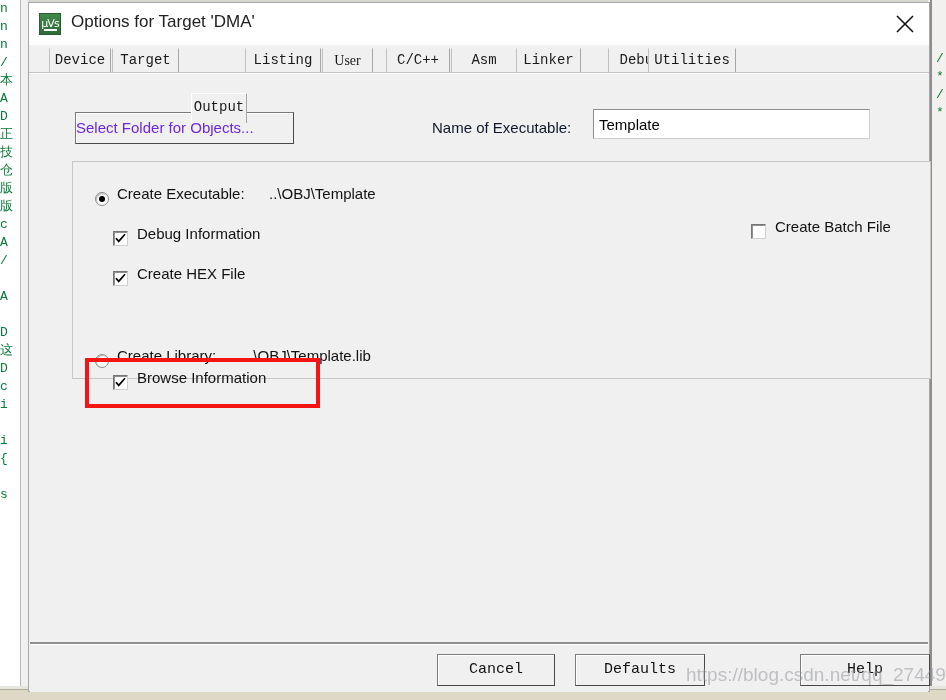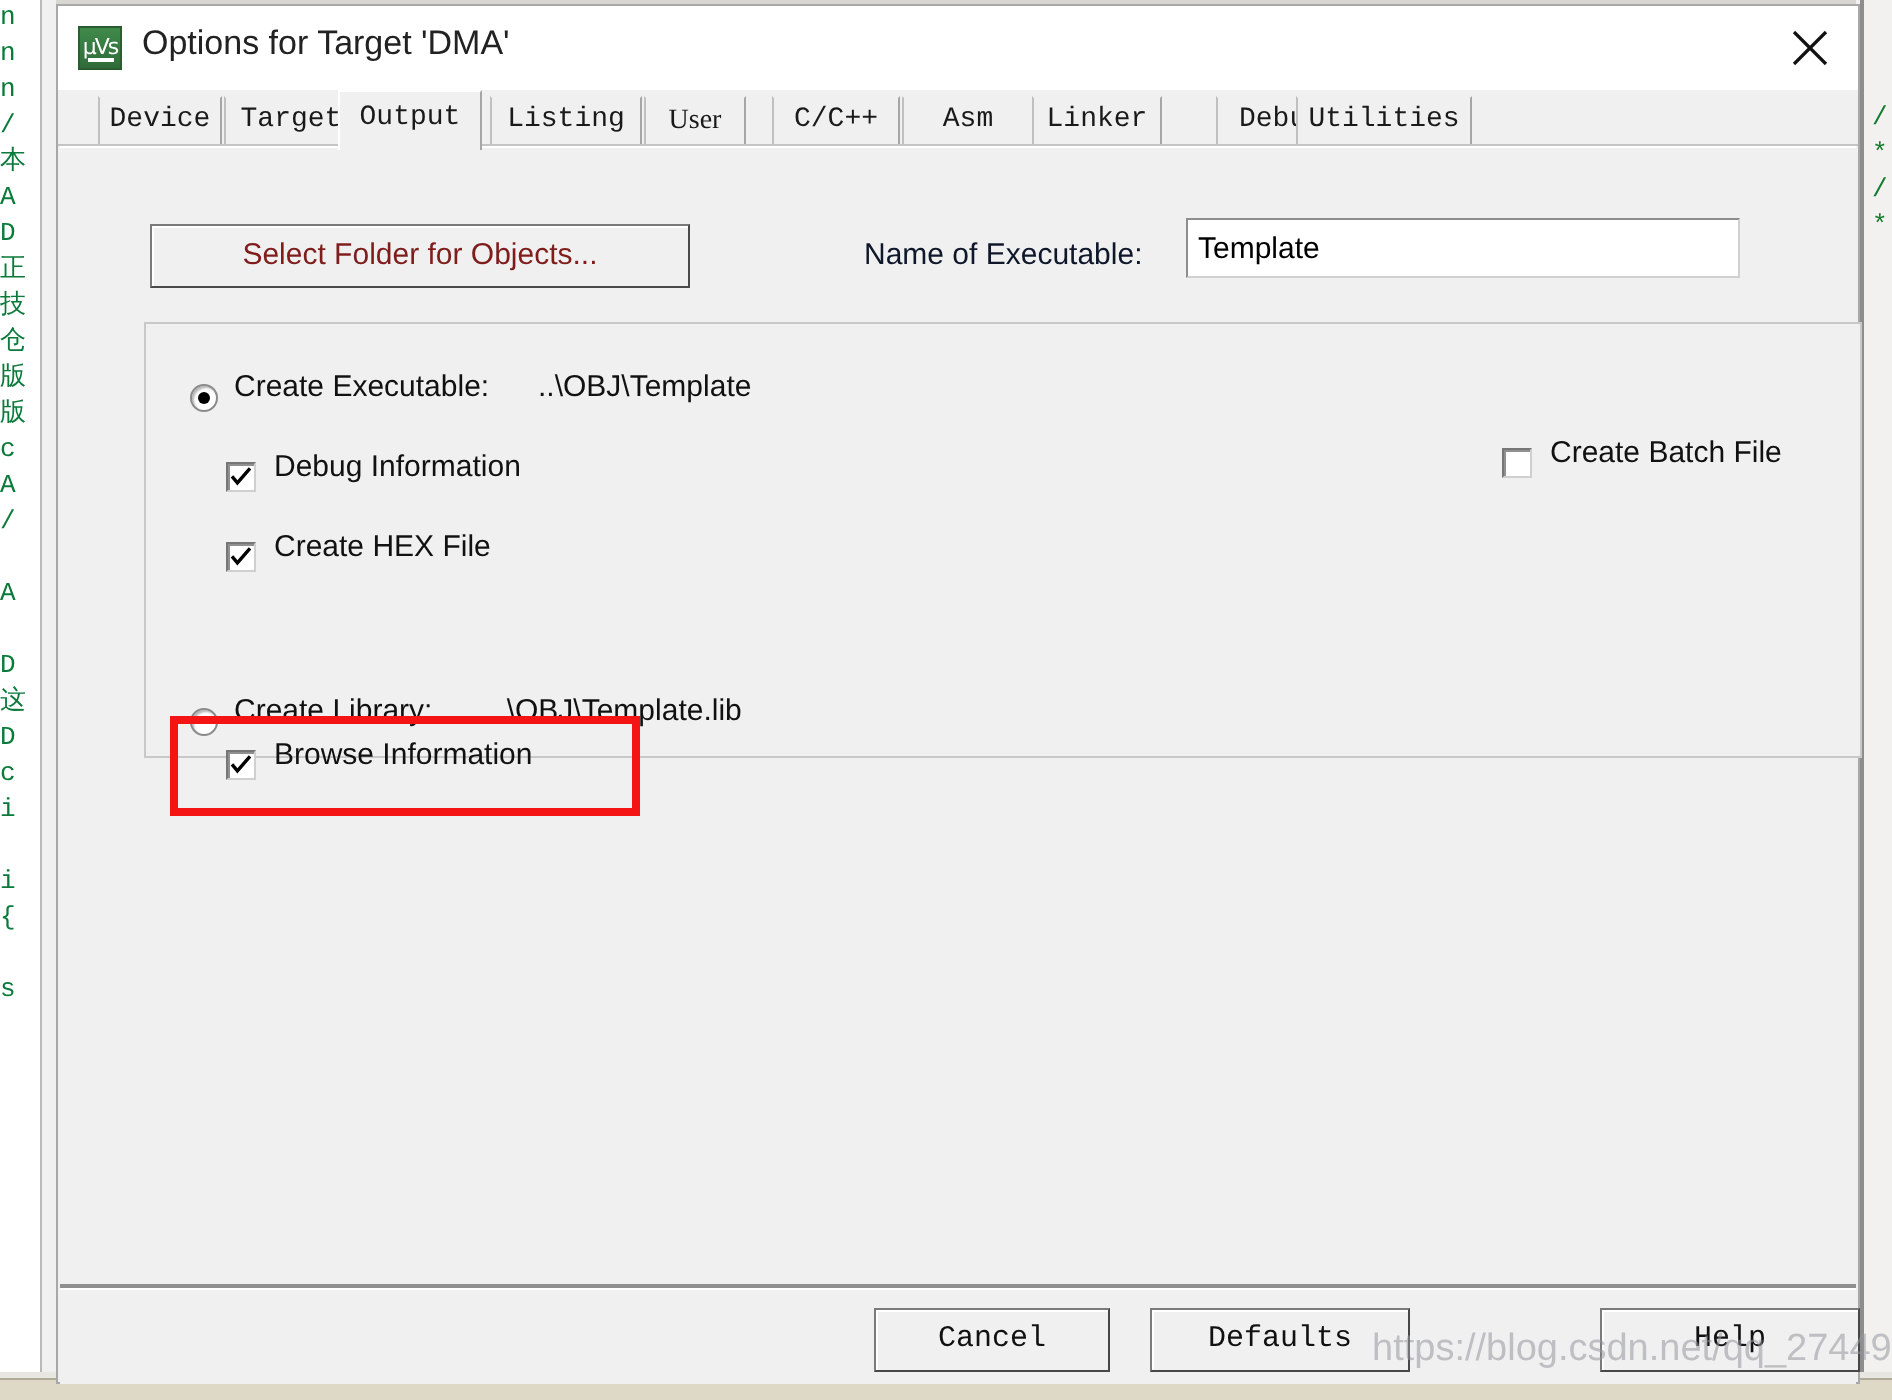--- a/index.html
+++ b/index.html
@@ -190,30 +190,29 @@
     left: 1px; top: 70px;
     width: 898px; height: 570px;
     background: #f0f0f0;
     border-top: 1px solid #ffffff;
   }
 
   
   #select-folder-btn {
     position: absolute;
     left: 45px; top: 38px;
-    width: 270px; height: 32px;
+    width: 219px; height: 32px;
     background: #f0f0f0;
     border: 1px solid #7a7a7a;
     border-right-color: #4a4a4a;
     border-bottom-color: #4a4a4a;
     box-shadow: inset 1px 1px 0 #ffffff;
     box-sizing: border-box;
     font-size: 15px;
-    color: #7f1d1d;
-    text-align: center;
+    color: #6d28d9;
     line-height: 30px;
     cursor: pointer;
   }
 
   #exe-label {
     position: absolute;
     left: 402px; top: 45px;
     font-size: 15px;
     color: #0f172a;
   }
@@ -374,21 +373,21 @@
       <svg width="18" height="18" viewBox="0 0 18 18">
         <line x1="1" y1="1" x2="17" y2="17" stroke="#111" stroke-width="1.6"></line>
         <line x1="17" y1="1" x2="1" y2="17" stroke="#111" stroke-width="1.6"></line>
       </svg>
     </div>
   </div>
 
   <div id="tabstrip">
     <div class="tab" style="left: 20px; width: 62px;">Device</div>
       <div class="tab" style="left: 83px; width: 67px;">Target</div>
-      <div class="tab active" style="left: 140px; width: 72px;">Output</div>
+      <div class="tab active" style="left: 162px; width: 56px; margin-top: 48px;">Output</div>
       <div class="tab" style="left: 216px; width: 76px;">Listing</div>
       <div class="tab" style="left: 293px; width: 51px; font-family: Liberation Serif, serif;">User</div>
       <div class="tab" style="left: 357px; width: 64px;">C/C++</div>
       <div class="tab" style="left: 422px; width: 66px;">Asm</div>
       <div class="tab" style="left: 487px; width: 65px;">Linker</div>
       <div class="tab" style="left: 579px; width: 65px;">Debug</div>
       <div class="tab" style="left: 619px; width: 88px;">Utilities</div>
       <div id="tab-underline"></div>
   </div>
 

